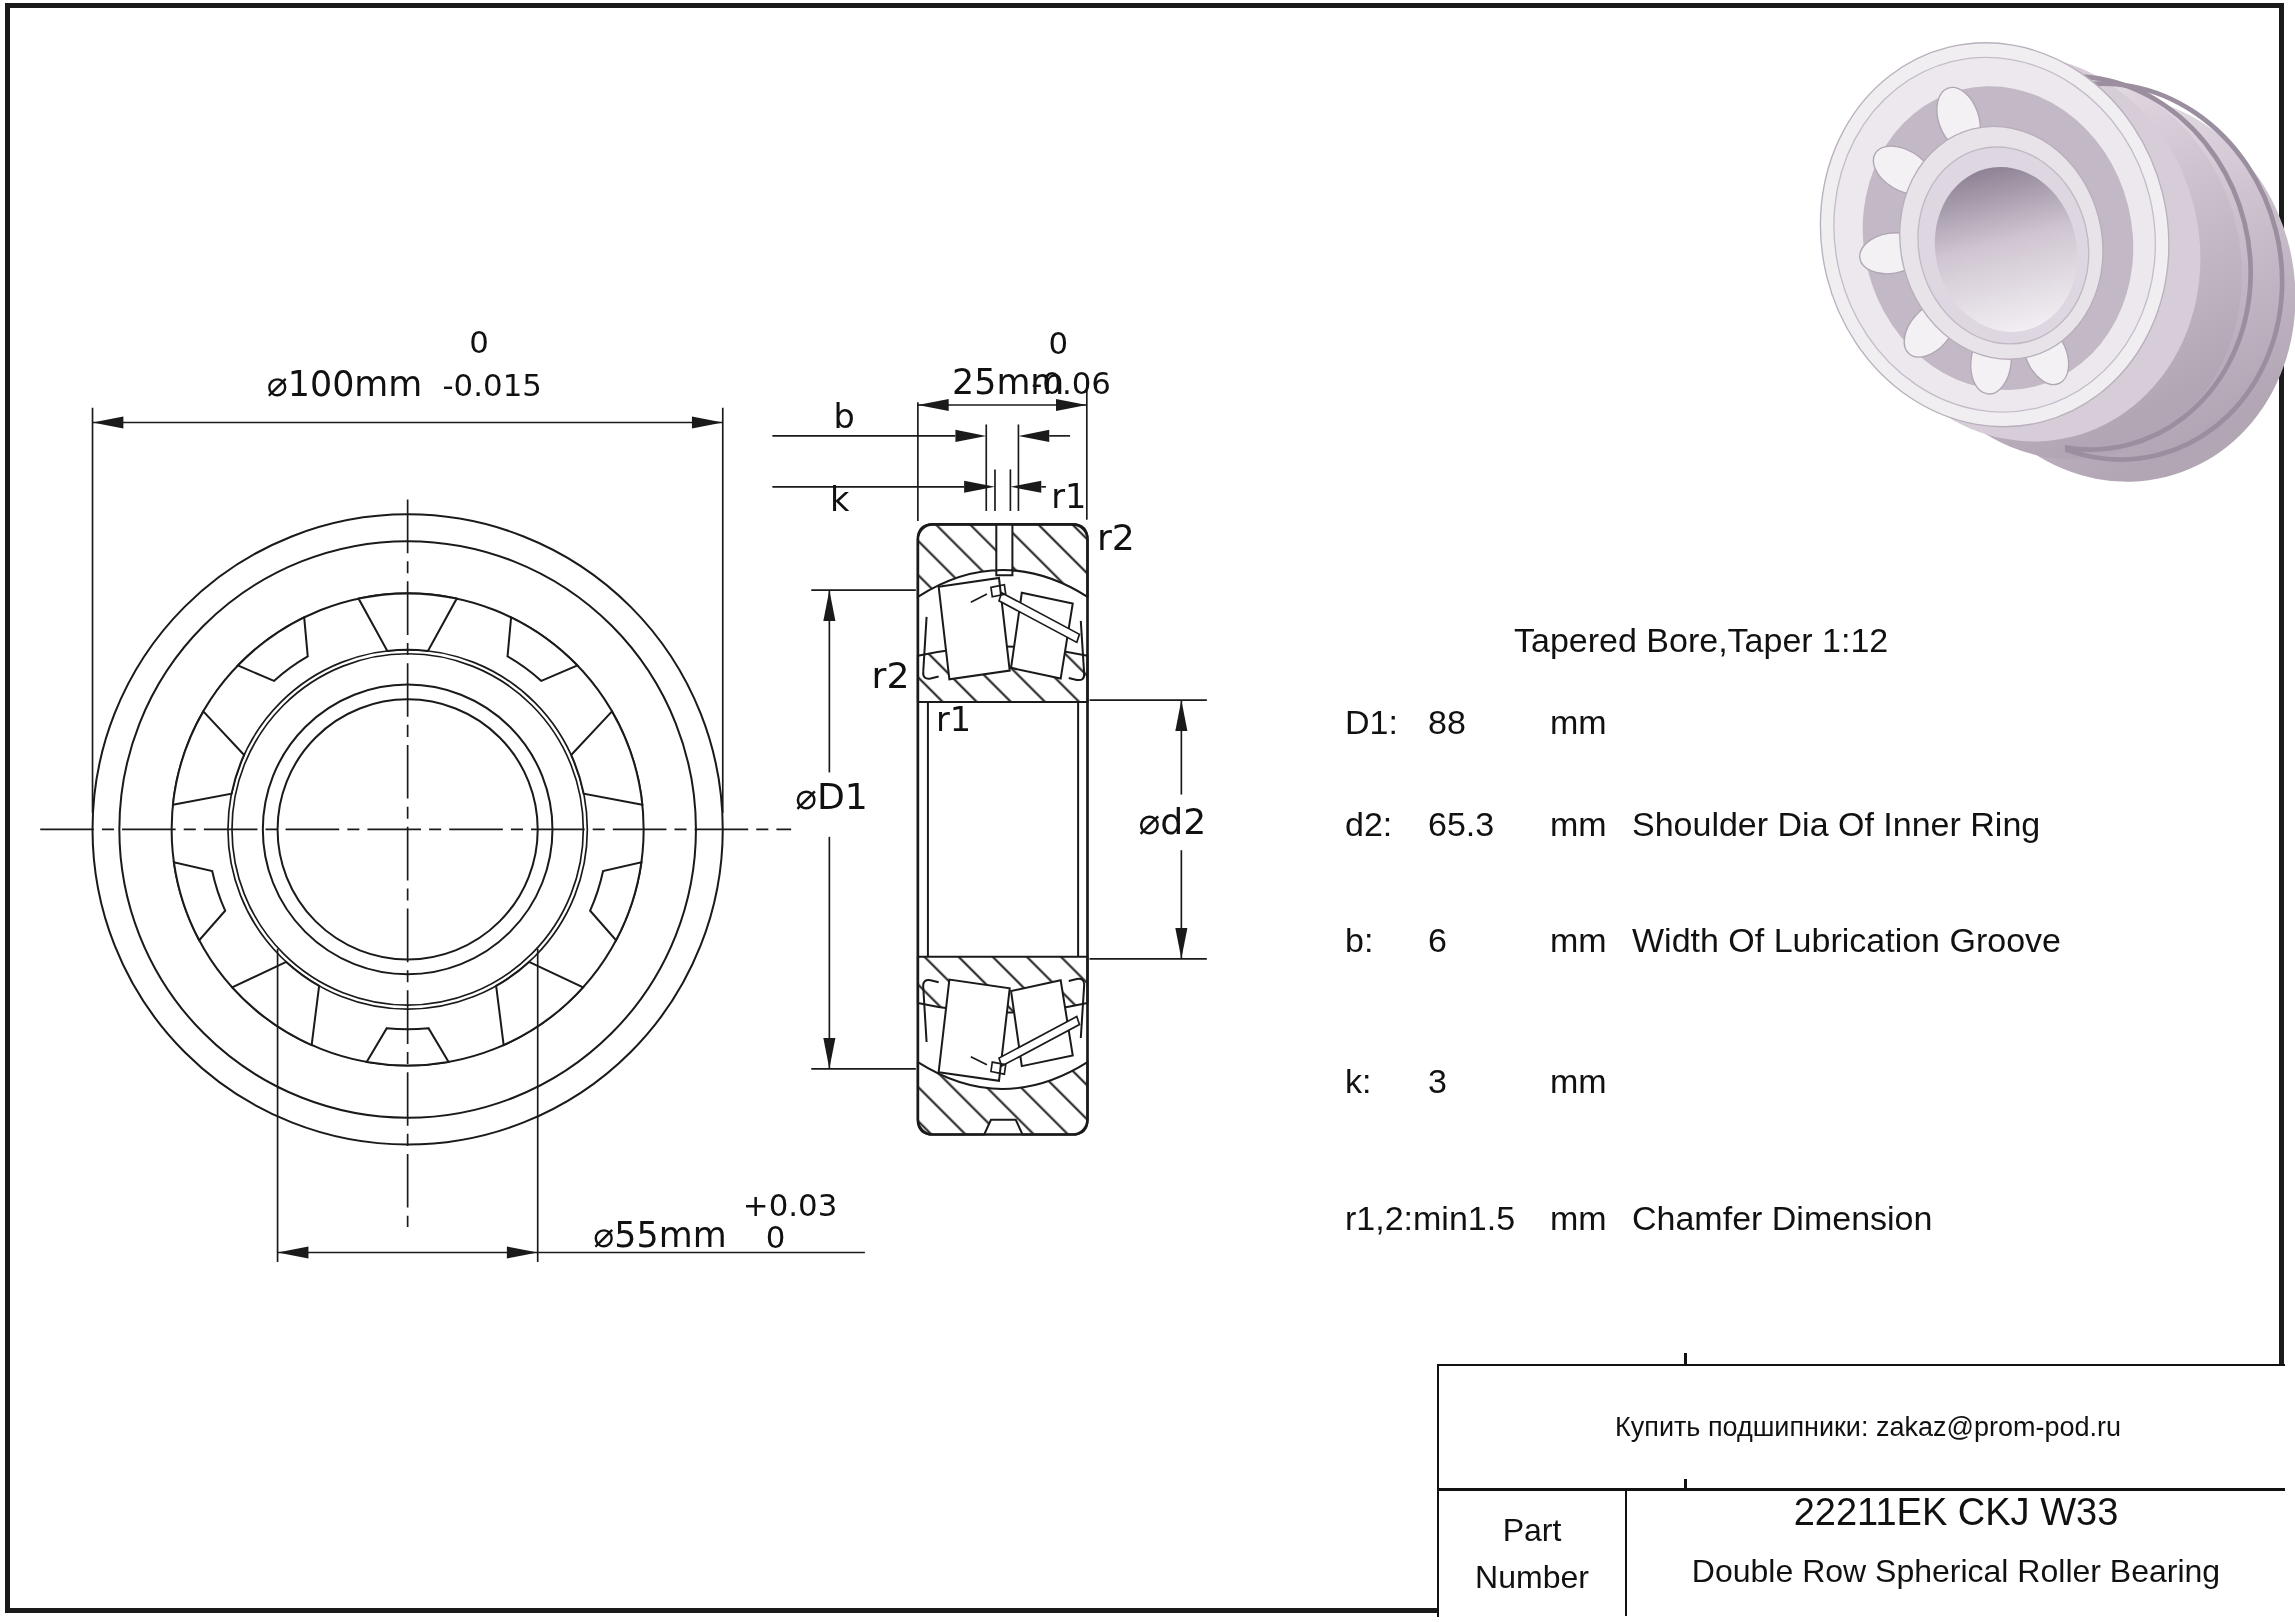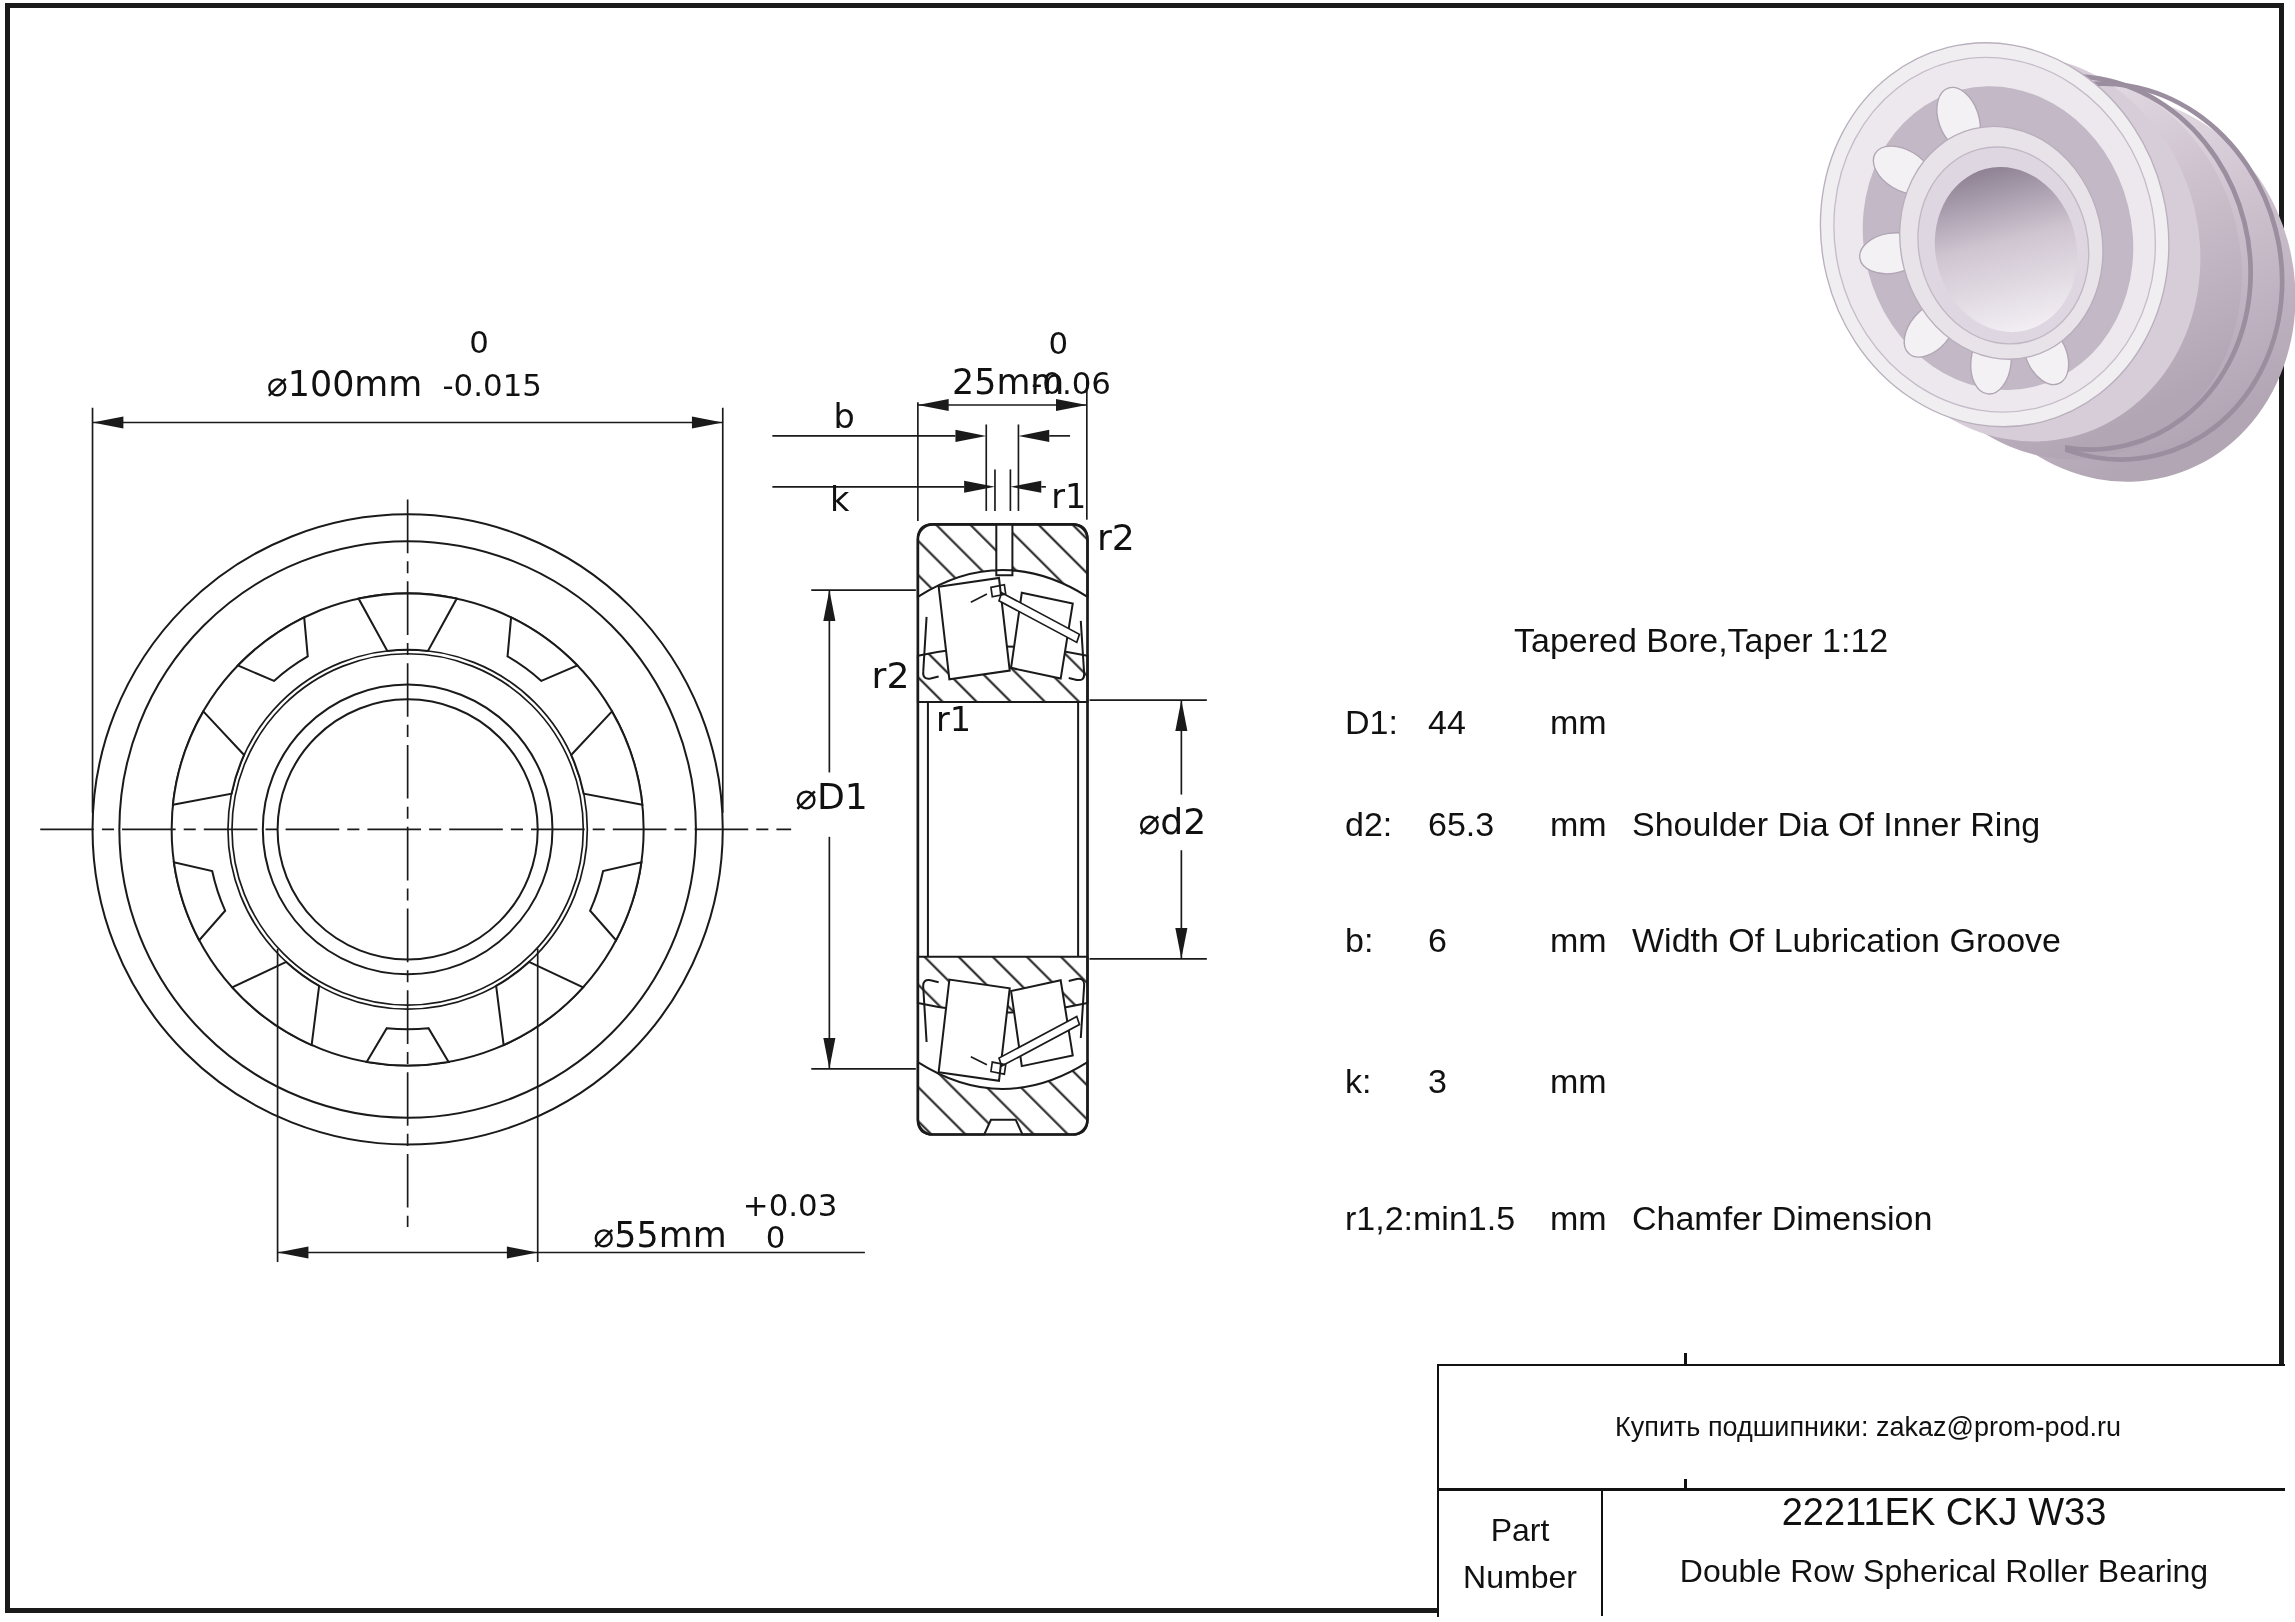--- a/index.html
+++ b/index.html
@@ -14,21 +14,21 @@
   .spec-row{position:absolute;left:0;right:0;height:42px;}
   .spec-row span{position:absolute;white-space:nowrap;font-size:34px;}
   .sp-lbl{left:1345px;}
   .sp-val{left:1428px;}
   .sp-unit{left:1550px;}
   .sp-desc{left:1632px;}
   .title-block{position:absolute;left:1437px;top:1364px;width:848px;height:253px;border-left:2.7px solid #111;border-top:2.7px solid #111;box-sizing:border-box;background:#fff;}
   .tb-row1{position:relative;width:100%;height:125px;border-bottom:3.4px solid #111;box-sizing:border-box;display:flex;align-items:center;justify-content:center;padding-left:12px;}
   .tb-email{font-size:27px;}
   .tb-row2{position:relative;width:100%;height:125px;display:flex;}
-  .tb-cell-label{width:164px;border-right:2.7px solid #111;box-sizing:border-box;display:flex;flex-direction:column;align-items:center;justify-content:center;font-size:32px;line-height:1.45;}
+  .tb-cell-label{width:188px;border-right:2.7px solid #111;box-sizing:border-box;display:flex;flex-direction:column;align-items:center;justify-content:center;font-size:32px;line-height:1.45;}
   .tb-cell-main{flex:1;display:flex;flex-direction:column;align-items:center;justify-content:flex-start;}
   .tb-pn{font-size:38px;margin-bottom:19px;}
   .tb-desc{font-size:32px;}
   .tb-tick{position:absolute;width:2.7px;height:10.7px;background:#111;}
 </style>
 </head>
 <body>
 
 <div class="page-border"></div>
 
@@ -215,21 +215,21 @@
     <ellipse cx="2988" cy="366" rx="126" ry="148" fill="#ded6e0" stroke="#c2b8c5" stroke-width="2" transform="rotate(-14 2988 366)"></ellipse>
     <ellipse cx="2992" cy="372" rx="105" ry="124" fill="url(#gBore)" transform="rotate(-14 2992 372)"></ellipse>
   </g>
 </svg>
 
 <div class="spec">
   <div class="spec-title">Tapered Bore,Taper 1:12</div>
 
   <div class="spec-row" style="top:695px;margin-top:8px;">
     <span class="sp-lbl">D1:</span>
-    <span class="sp-val">44</span>
+    <span class="sp-val">88</span>
     <span class="sp-unit">mm</span>
   </div>
   <div class="spec-row" style="top:805px;">
     <span class="sp-lbl">d2:</span>
     <span class="sp-val">65.3</span>
     <span class="sp-unit">mm</span>
     <span class="sp-desc">Shoulder Dia Of Inner Ring</span>
   </div>
   <div class="spec-row" style="top:921px;">
     <span class="sp-lbl">b:</span>

